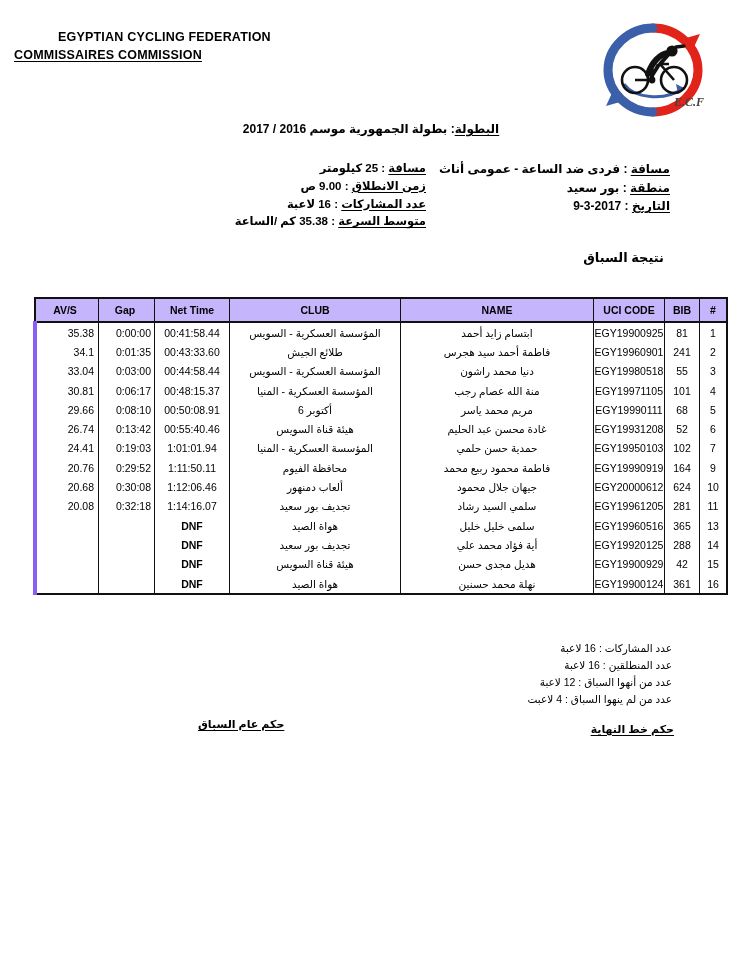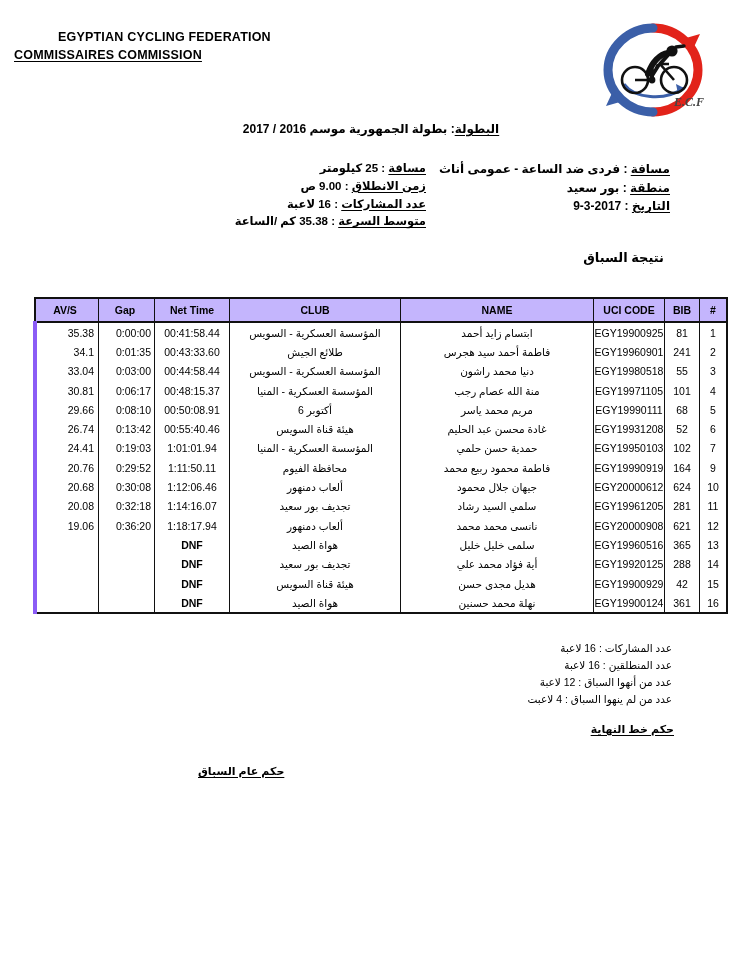--- a/index.html
+++ b/index.html
@@ -179,21 +179,20 @@
   }
   .sig-left {
     position: absolute;
     top: 718px;
     left: 198px;
     direction: rtl;
     font-size: 11px;
     font-weight: 700;
     text-decoration: underline;
     text-underline-offset: 2px;
-    margin-top: 47px;
   }
 </style>
 </head>
 <body>
 
 <div class="fed-header">
   <div class="fed-line1">EGYPTIAN CYCLING FEDERATION</div>
   <div class="fed-line2">COMMISSAIRES COMMISSION</div>
 </div>
 
@@ -372,30 +371,20 @@
           <td class="c-avs">20.08</td>
           <td class="c-gap">0:32:18</td>
           <td class="c-net">1:14:16.07</td>
           <td class="c-club">تجديف بور سعيد</td>
           <td class="c-name">سلمي السيد رشاد</td>
           <td class="c-uci">EGY19961205</td>
           <td class="c-bib">281</td>
           <td class="c-num">11</td>
         </tr>
         <tr>
-          <td class="c-avs">19.06</td>
-          <td class="c-gap">0:36:20</td>
-          <td class="c-net">1:18:17.94</td>
-          <td class="c-club">ألعاب دمنهور</td>
-          <td class="c-name">نانسى محمد محمد</td>
-          <td class="c-uci">EGY20000908</td>
-          <td class="c-bib">621</td>
-          <td class="c-num">12</td>
-        </tr>
-        <tr>
           <td class="c-avs"></td>
           <td class="c-gap"></td>
           <td class="c-net dnf">DNF</td>
           <td class="c-club">هواة الصيد</td>
           <td class="c-name">سلمى خليل خليل</td>
           <td class="c-uci">EGY19960516</td>
           <td class="c-bib">365</td>
           <td class="c-num">13</td>
         </tr>
         <tr>

